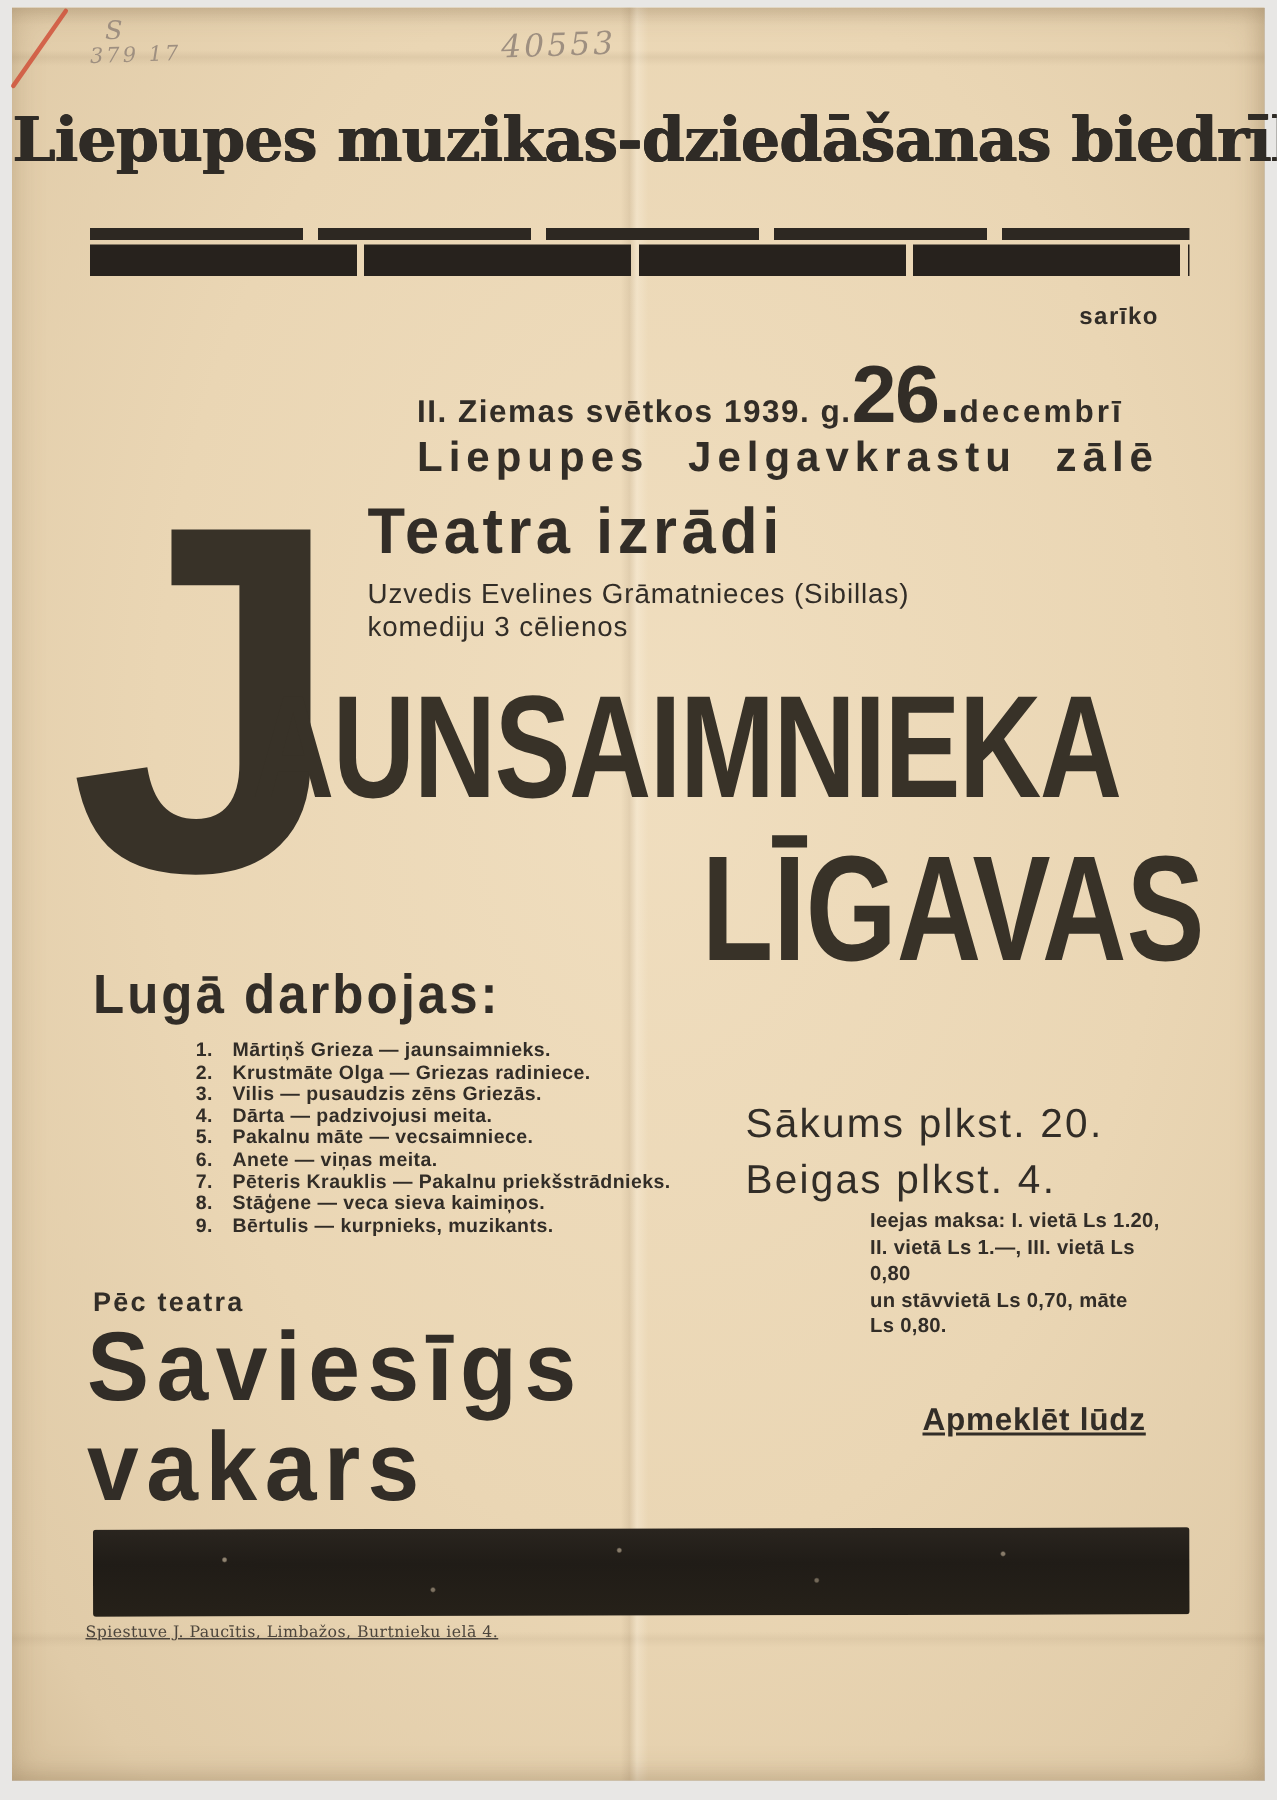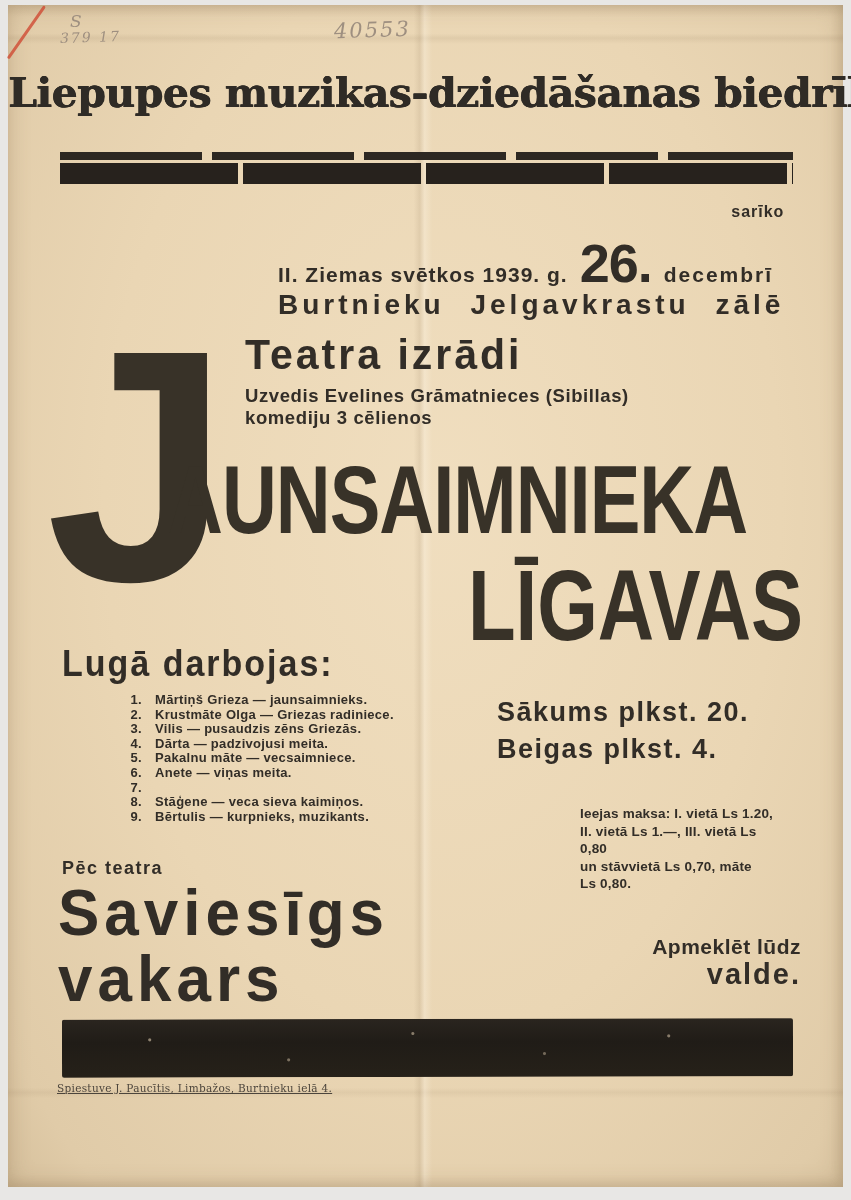--- a/index.html
+++ b/index.html
@@ -44,30 +44,30 @@
     background:repeating-linear-gradient(90deg,#2d2822 0 142px, rgba(0,0,0,0) 142px 152px);
   }
   .rule-thick{
     height:21px;
     background:repeating-linear-gradient(90deg,#27221d 0 178px, rgba(0,0,0,0) 178px 183px);
   }
 
   
   .event{left:270px;top:198px;text-align:right;}
   .organizes{font-size:16px;font-weight:bold;letter-spacing:1px;}
-  .date-row{display:flex;align-items:baseline;gap:12px;margin-top:0px;}
+  .date-row{display:flex;align-items:baseline;margin-top:0px;}
   .date-prefix{font-size:21px;font-weight:bold;letter-spacing:1px;}
   .date-day{font-size:54px;font-weight:bold;letter-spacing:-1px;line-height:.9;margin-top:18px;}
   .date-month{font-size:21px;font-weight:bold;letter-spacing:2px;}
   .venue{font-size:28px;font-weight:bold;letter-spacing:4px;word-spacing:14px;margin-top:1px;}
 
   
   .show{left:237px;top:325px;}
   .show-heading{font-size:41px;font-weight:bold;letter-spacing:3px;transform:scaleY(1.05);transform-origin:top left;}
-  .show-sub{font-size:18.5px;font-weight:bold;letter-spacing:.6px;line-height:22px;margin-top:8px;}
+  .show-sub{font-size:18.5px;font-weight:normal;letter-spacing:.6px;line-height:22px;margin-top:8px;}
 
   
   .title-initial{
     left:38px;top:296px;font-size:330px;line-height:1;font-weight:bold;
     color:#383228;letter-spacing:0;
   }
   .title-line1{
     left:160px;top:438px;font-size:76px;font-weight:bold;letter-spacing:-1px;
     color:#383228;transform:scaleY(1.28);transform-origin:top left;white-space:nowrap;
   }
@@ -76,32 +76,32 @@
     color:#383228;transform:scaleY(1.28);transform-origin:top right;white-space:nowrap;
   }
 
   
   .cast-heading{left:54px;top:638px;font-size:34px;font-weight:bold;letter-spacing:2px;transform:scaleY(1.08);transform-origin:top left;}
   .cast-list{left:112px;top:688px;list-style:none;margin:0;padding:0;}
   .cast-list li{display:flex;font-size:13px;font-weight:bold;line-height:14.6px;letter-spacing:.3px;}
   .cast-num{width:22px;text-align:right;margin-right:13px;flex:none;}
 
   
-  .times{left:489px;top:689px;font-size:27px;font-weight:bold;letter-spacing:1.5px;line-height:37px;white-space:nowrap;}
+  .times{left:489px;top:726px;font-size:27px;font-weight:normal;letter-spacing:1.5px;line-height:37px;white-space:nowrap;}
 
   
   .pricing{left:572px;top:800px;width:200px;font-size:13.5px;font-weight:bold;line-height:17.5px;letter-spacing:.2px;}
 
   
   .after-intro{left:54px;top:853px;font-size:18px;font-weight:bold;letter-spacing:1.5px;}
   .after-title{left:50px;top:874px;font-size:62px;font-weight:bold;letter-spacing:5px;line-height:63px;transform:scaleY(1.05);transform-origin:top left;}
 
   
   .invitation{left:607px;top:930px;width:186px;}
-  .invitation-line1{font-size:21px;font-weight:bold;letter-spacing:.5px;text-align:right;}
+  .invitation-line1{font-size:21px;font-weight:bold;letter-spacing:.5px;text-align:left;text-decoration:underline;}
   .invitation-line2{font-size:29px;font-weight:bold;letter-spacing:2px;text-align:right;margin-top:-1px;}
 
   
   .bottom-bar{
     left:54px;top:1014px;width:731px;height:58px;background:#231f1a;
     border-radius:2px;transform:rotate(-0.12deg);
     background-image:
       radial-gradient(circle at 12% 35%, rgba(236,216,186,.55) 0 1px, rgba(0,0,0,0) 2px),
       radial-gradient(circle at 31% 70%, rgba(236,216,186,.45) 0 1px, rgba(0,0,0,0) 2px),
       radial-gradient(circle at 48% 25%, rgba(236,216,186,.5) 0 1px, rgba(0,0,0,0) 2px),
@@ -127,21 +127,21 @@
     <div class="rule-thick"></div>
   </div>
 
   <div class="abs event ink">
     <div class="organizes">sarīko</div>
     <div class="date-row">
       <span class="date-prefix">II. Ziemas svētkos 1939. g.</span>
       <span class="date-day">26.</span>
       <span class="date-month">decembrī</span>
     </div>
-    <div class="venue nowrap">Burtnieku Jelgavkrastu zālē</div>
+    <div class="venue nowrap">Liepupes Jelgavkrastu zālē</div>
   </div>
 
   <div class="abs show ink">
     <div class="show-heading nowrap">Teatra izrādi</div>
     <div class="show-sub">
       <div>Uzvedis Evelines Grāmatnieces (Sibillas)</div>
       <div>komediju 3 cēlienos</div>
     </div>
   </div>
 
@@ -170,20 +170,21 @@
     <li>
         <span class="cast-num">5.</span>
         <span>Pakalnu māte — vecsaimniece.</span>
       </li>
     <li>
         <span class="cast-num">6.</span>
         <span>Anete — viņas meita.</span>
       </li>
     <li>
         <span class="cast-num">7.</span>
+        <span>Pēteris Krauklis — Pakalnu priekšstrādnieks.</span>
       </li>
     <li>
         <span class="cast-num">8.</span>
         <span>Stāģene — veca sieva kaimiņos.</span>
       </li>
     <li>
         <span class="cast-num">9.</span>
         <span>Bērtulis — kurpnieks, muzikants.</span>
       </li>
   </ol>
@@ -201,19 +202,18 @@
   </div>
 
   <div class="abs after-intro ink">Pēc teatra</div>
   <div class="abs after-title ink">
     <div>Saviesīgs</div>
     <div>vakars</div>
   </div>
 
   <div class="abs invitation ink">
     <div class="invitation-line1">Apmeklēt lūdz</div>
-    <div class="invitation-line2">valde.</div>
   </div>
 
   <div class="abs bottom-bar"></div>
   <div class="abs imprint nowrap">Spiestuve J. Paucītis, Limbažos, Burtnieku ielā 4.</div>
 
 </div>
 
 </body></html>

